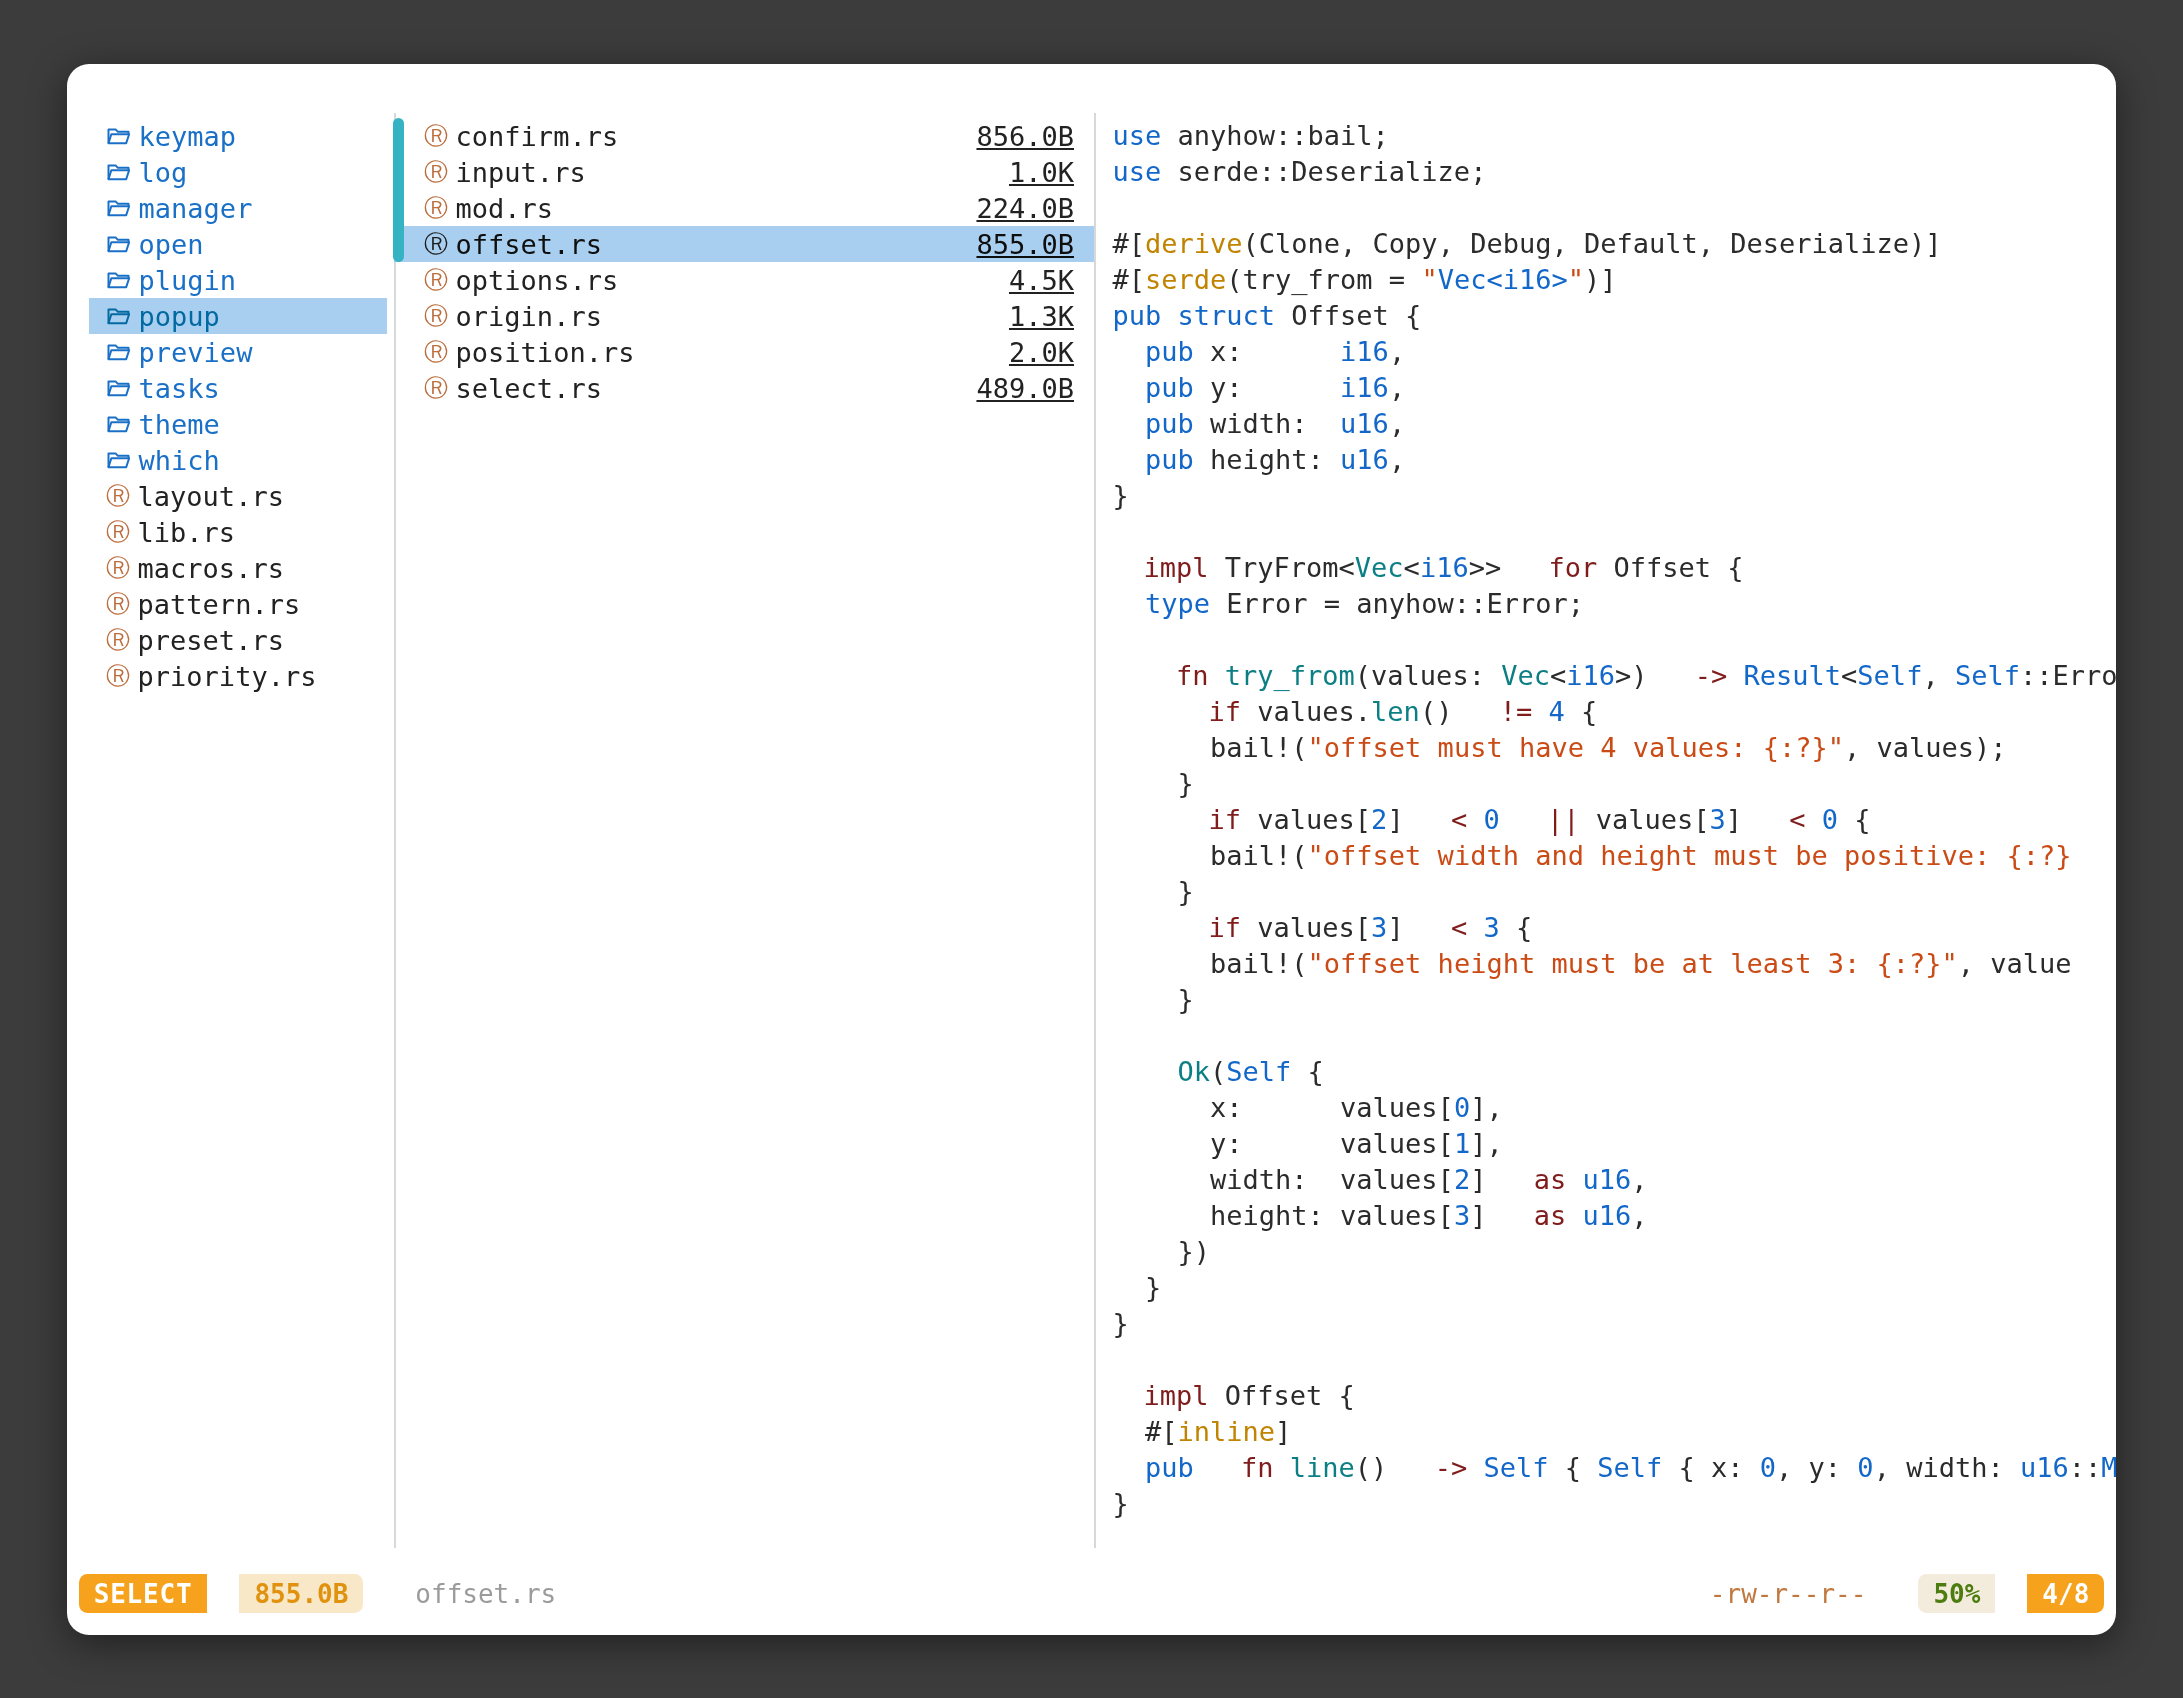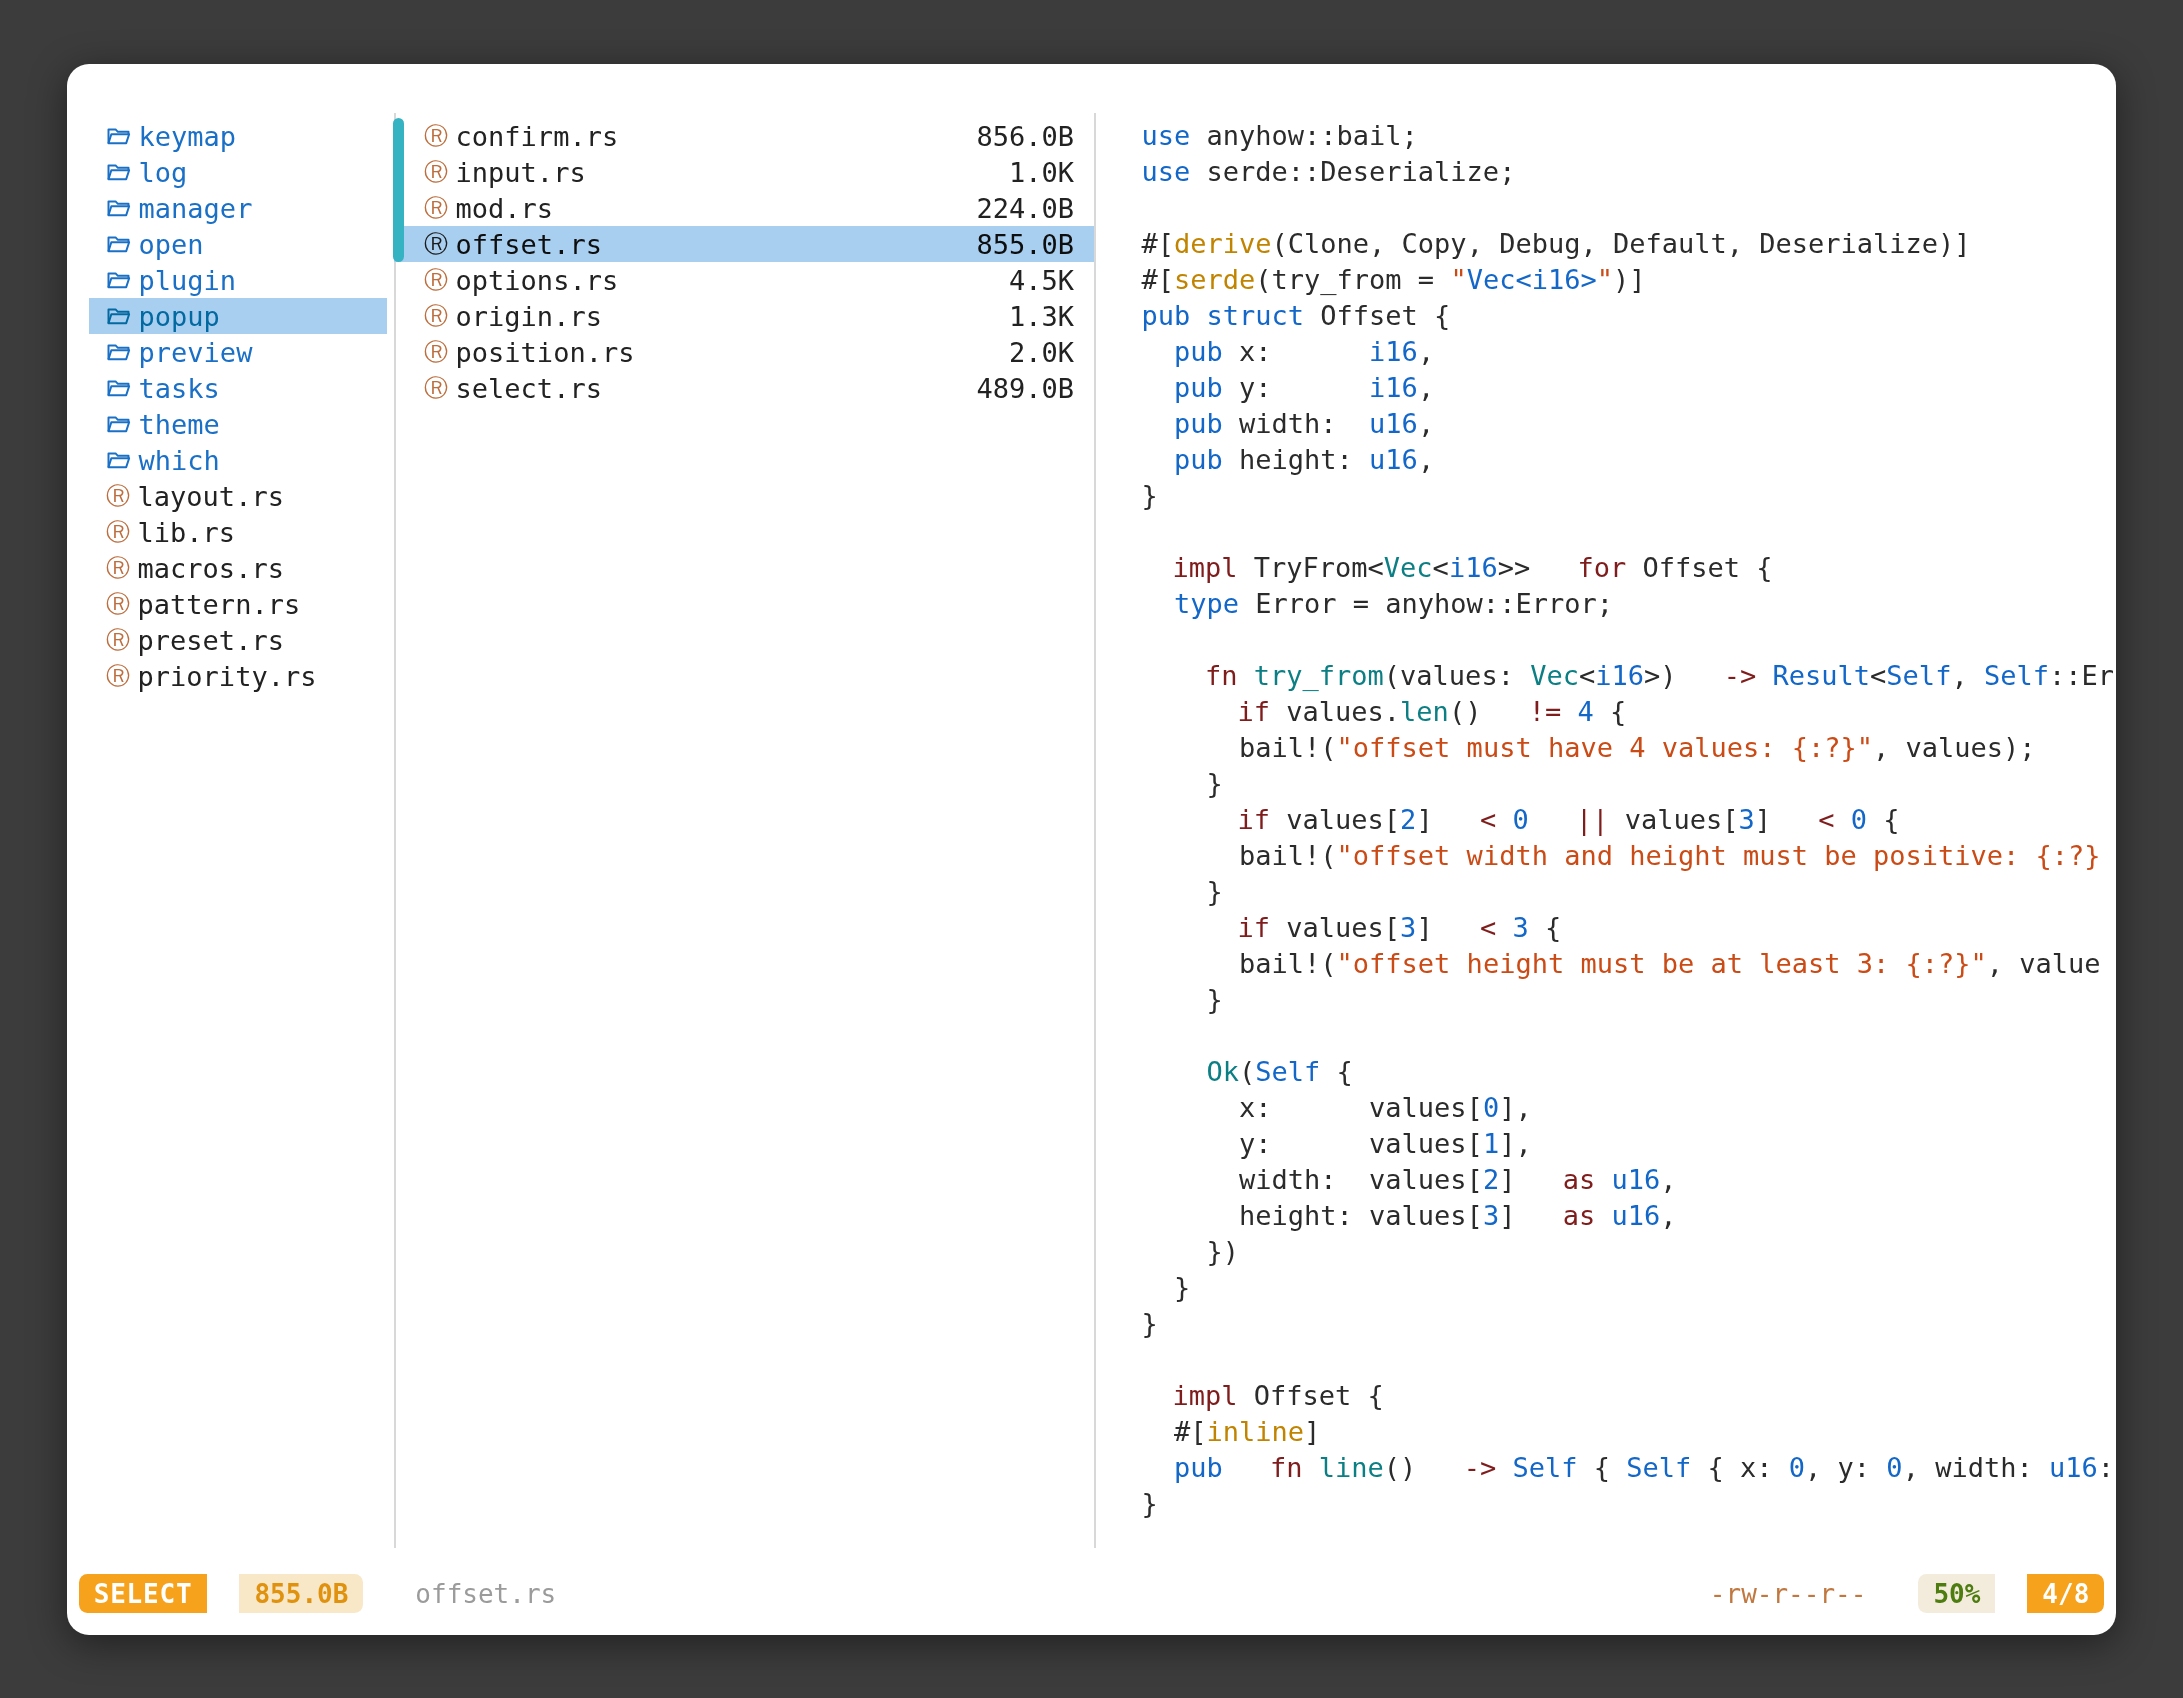--- a/index.html
+++ b/index.html
@@ -24,29 +24,29 @@
   .prow{height:36px;display:flex;align-items:center;gap:7.6px;padding-left:17px;font-size:27px;white-space:nowrap;}
   .prow.dir{color:#1a70c7;}
   .prow.file{color:#222222;}
   .prow .ricon{color:#bd6e3e;}
   .prow.sel{background:#a9cff0;color:#0369a1;}
   
   .pane-current{position:absolute;left:327px;top:0;width:700px;height:1460px;box-sizing:border-box;padding-top:54px;z-index:2;}
   .crow{height:36px;display:flex;align-items:center;gap:7.6px;padding:0 20px 0 30px;font-size:27px;color:#222222;white-space:nowrap;}
   .crow .ricon{color:#bd6e3e;}
   .crow .name{flex:1;overflow:hidden;}
-  .crow .size{text-align:left;}
+  .crow .size{text-align:left;text-decoration:underline;}
   .crow.sel{background:#a9cff0;}
   .crow.sel .ricon{color:#1c1c1c;}
   .crow.sel .name,.crow.sel .size{color:#0e0e0e;}
   
   .ficon{width:25px;height:25px;flex:0 0 auto;}
   .ricon{font-family:"DejaVu Sans",sans-serif;font-size:24px;line-height:1;flex:0 0 auto;}
   
-  .pane-preview{position:absolute;left:1056px;top:0;right:0;height:1460px;box-sizing:border-box;padding:54px 0 0 18.5px;overflow:hidden;}
+  .pane-preview{position:absolute;left:1027px;top:0;right:0;height:1460px;box-sizing:border-box;padding:54px 0 0 18.5px;overflow:hidden;}
   .cline{height:36px;line-height:36px;font-size:27px;white-space:pre;color:#2b2b2b;}
   .tk{white-space:pre;}
   .c-d{color:#2b2b2b;}
   .c-b{color:#1267c9;}
   .c-m{color:#7f1d1d;margin-left:31px;}
   .c-t{color:#0b7f84;}
   .c-o{color:#c18401;}
   .c-r{color:#cb4b16;}
   
   .statusbar{position:absolute;left:11.7px;right:11.7px;bottom:22px;height:39px;display:flex;align-items:center;font-size:26px;gap:32px;}

